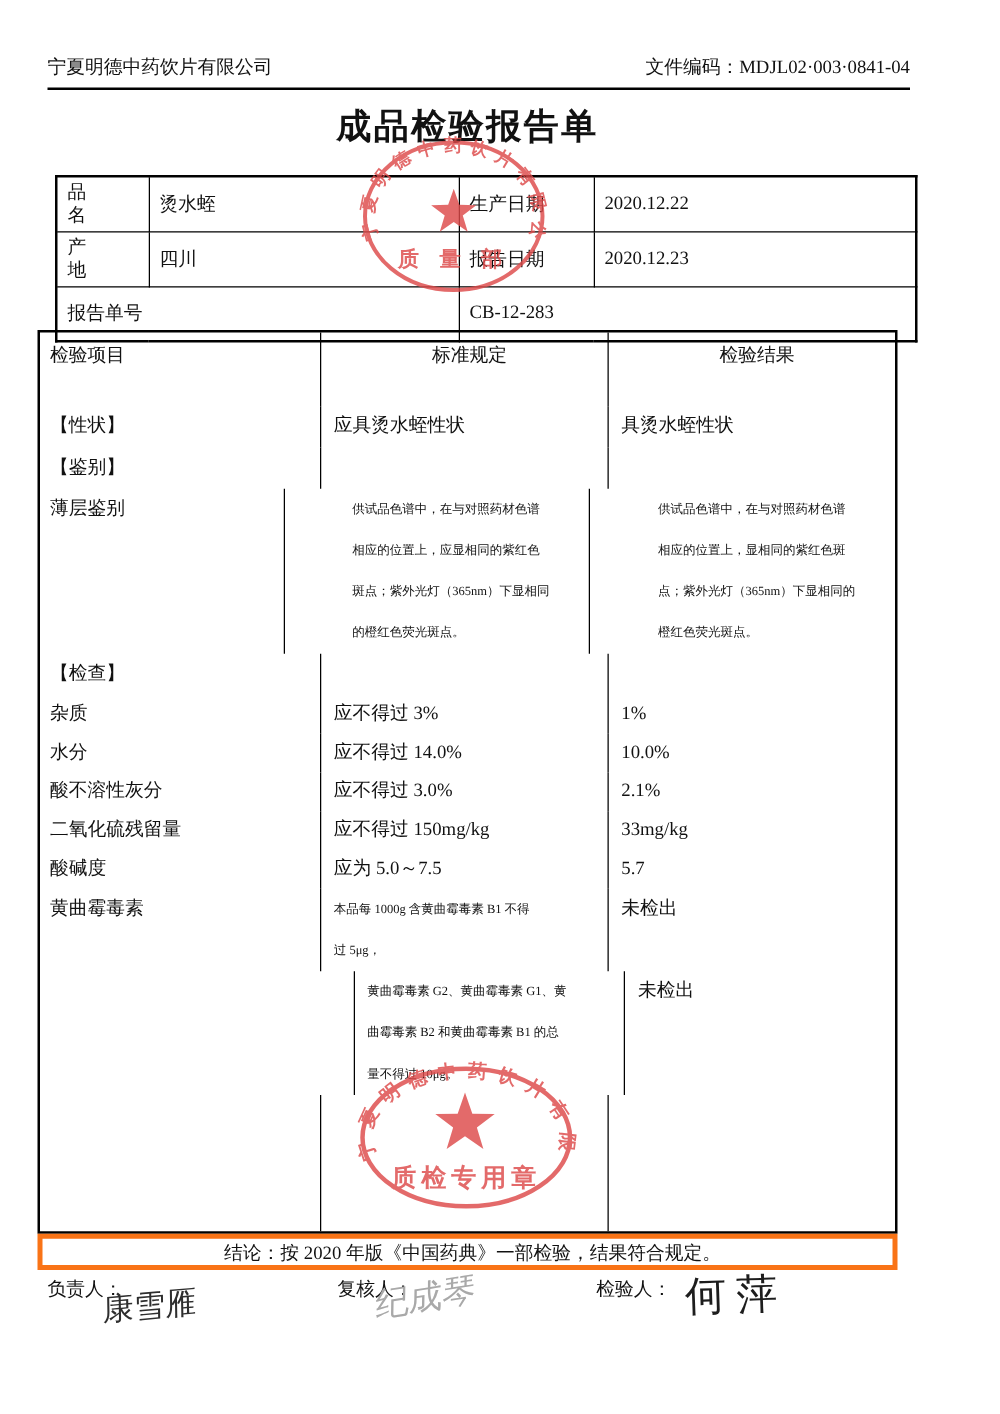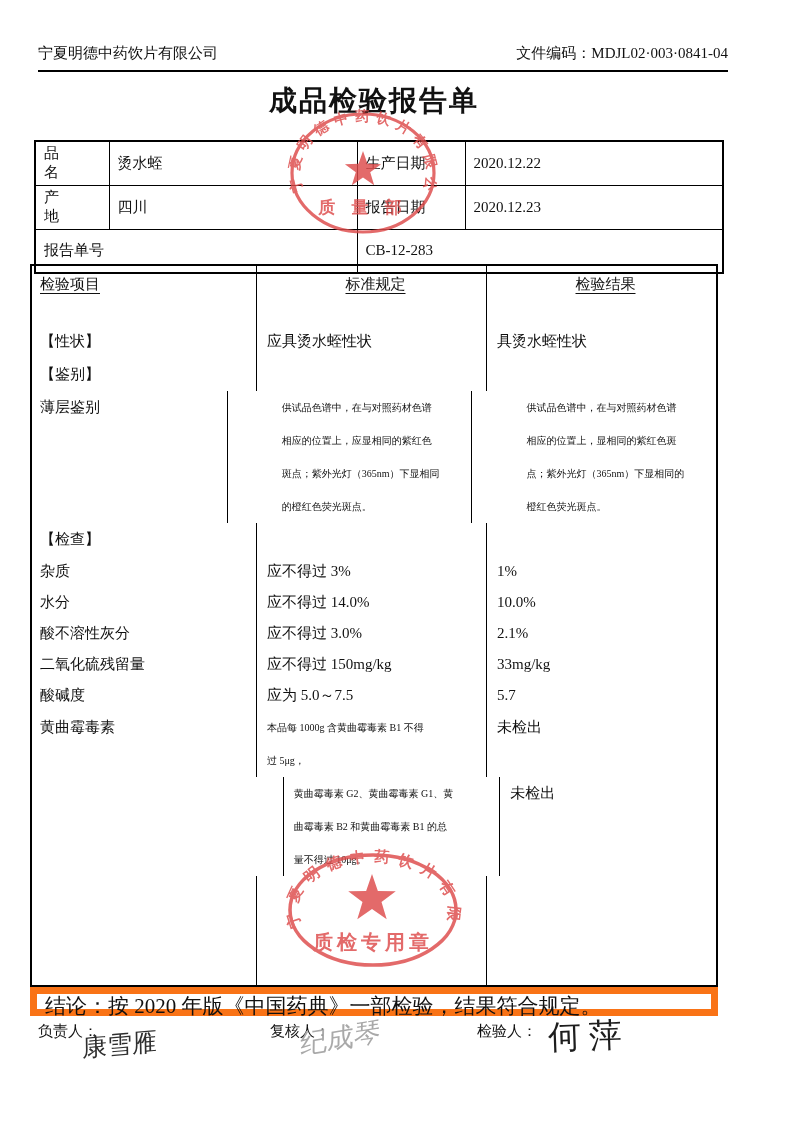--- a/index.html
+++ b/index.html
@@ -12,51 +12,51 @@
     position:absolute; top:44px; left:38px; width:690px;
     display:flex; justify-content:space-between; font-size:15px;
   }
   .rule { position:absolute; top:70px; left:38px; width:690px; border-top:2px solid #000; }
   .title {
     position:absolute; top:82px; left:30px; width:688px; text-align:center;
     font-size:28px; font-weight:bold; letter-spacing:2px;
   }
   
   table.info {
-    position:absolute; top:140px; left:34px; width:688px;
+    position:absolute; top:140px; left:44px; width:688px;
     border-collapse:collapse; font-size:15px; table-layout:fixed;border-radius:17px;
   }
   table.info td { border:1px solid #000; height:44px; padding:0 6px 0 8px; }
   table.info { border:2px solid #000; }
   
   .rtable {
     position:absolute; top:264px; left:30px; width:688px; height:723px;
     border:2px solid #000; display:flex; flex-direction:column; font-size:15px;
   }
   .trow { display:flex; width:100%; }
   .c1 { width:225px; border-right:1px solid #000; padding-left:8px; }
   .c2 { width:230px; border-right:1px solid #000; padding-left:10px; padding-right:2px; }
   .c3 { width:229px; padding-left:10px; padding-right:2px; }
   .rh  { height:59px; }
   .rh .c2, .rh .c3 { text-align:center; padding-top:9px; }
   .rh .c1 { padding-top:9px; }
-  .u { text-decoration:underline; text-underline-offset:4px; }
+  .u { text-underline-offset:4px; }
   .rl  { height:33px; line-height:33px; }
   .rp  { height:132px;gap:44px; }
   .rp .c1 { line-height:33px; }
   .ri  { height:31px; line-height:31px; }
   .ra1 { height:66px; }
   .ra2 { height:99px;padding-left:40px; }
   .rf  { flex:1 1 auto; }
   .pre { white-space:pre-line; line-height:33px; font-size:10px; }
   .ra1 .c1, .ra1 .c3, .ra2 .c3 { line-height:33px; }
   
   .concl {
     position:absolute; top:987px; left:30px; width:688px; height:29px;
-    border:7px solid #f97316; line-height:25px; padding-left:8px; font-size:21px;
+    border:4px solid #f97316; line-height:25px; padding-left:8px; font-size:15px;text-align:center;
   }
   .signrow { position:absolute; top:1022px; left:38px; width:690px; height:20px; font-size:15px; }
   .signrow .lbl { position:absolute; top:0; }
   .sig { position:absolute; font-family:"DejaVu Sans","Liberation Sans",sans-serif; }
   .sig-duty   { left:82px;  top:1028px; font-size:25px; color:#2e2e2e; transform:rotate(-5deg) skewX(-4deg); }
   .sig-review { left:300px; top:1020px; font-size:27px; color:#a9a9a9; transform:rotate(-9deg) skewX(-10deg); }
   .sig-insp   { left:548px; top:1014px; font-size:33px; color:#1d1d1d; letter-spacing:8px; transform:rotate(-2deg); }
   
   svg.stamps { position:absolute; left:0; top:0; pointer-events:none; }
 </style>

